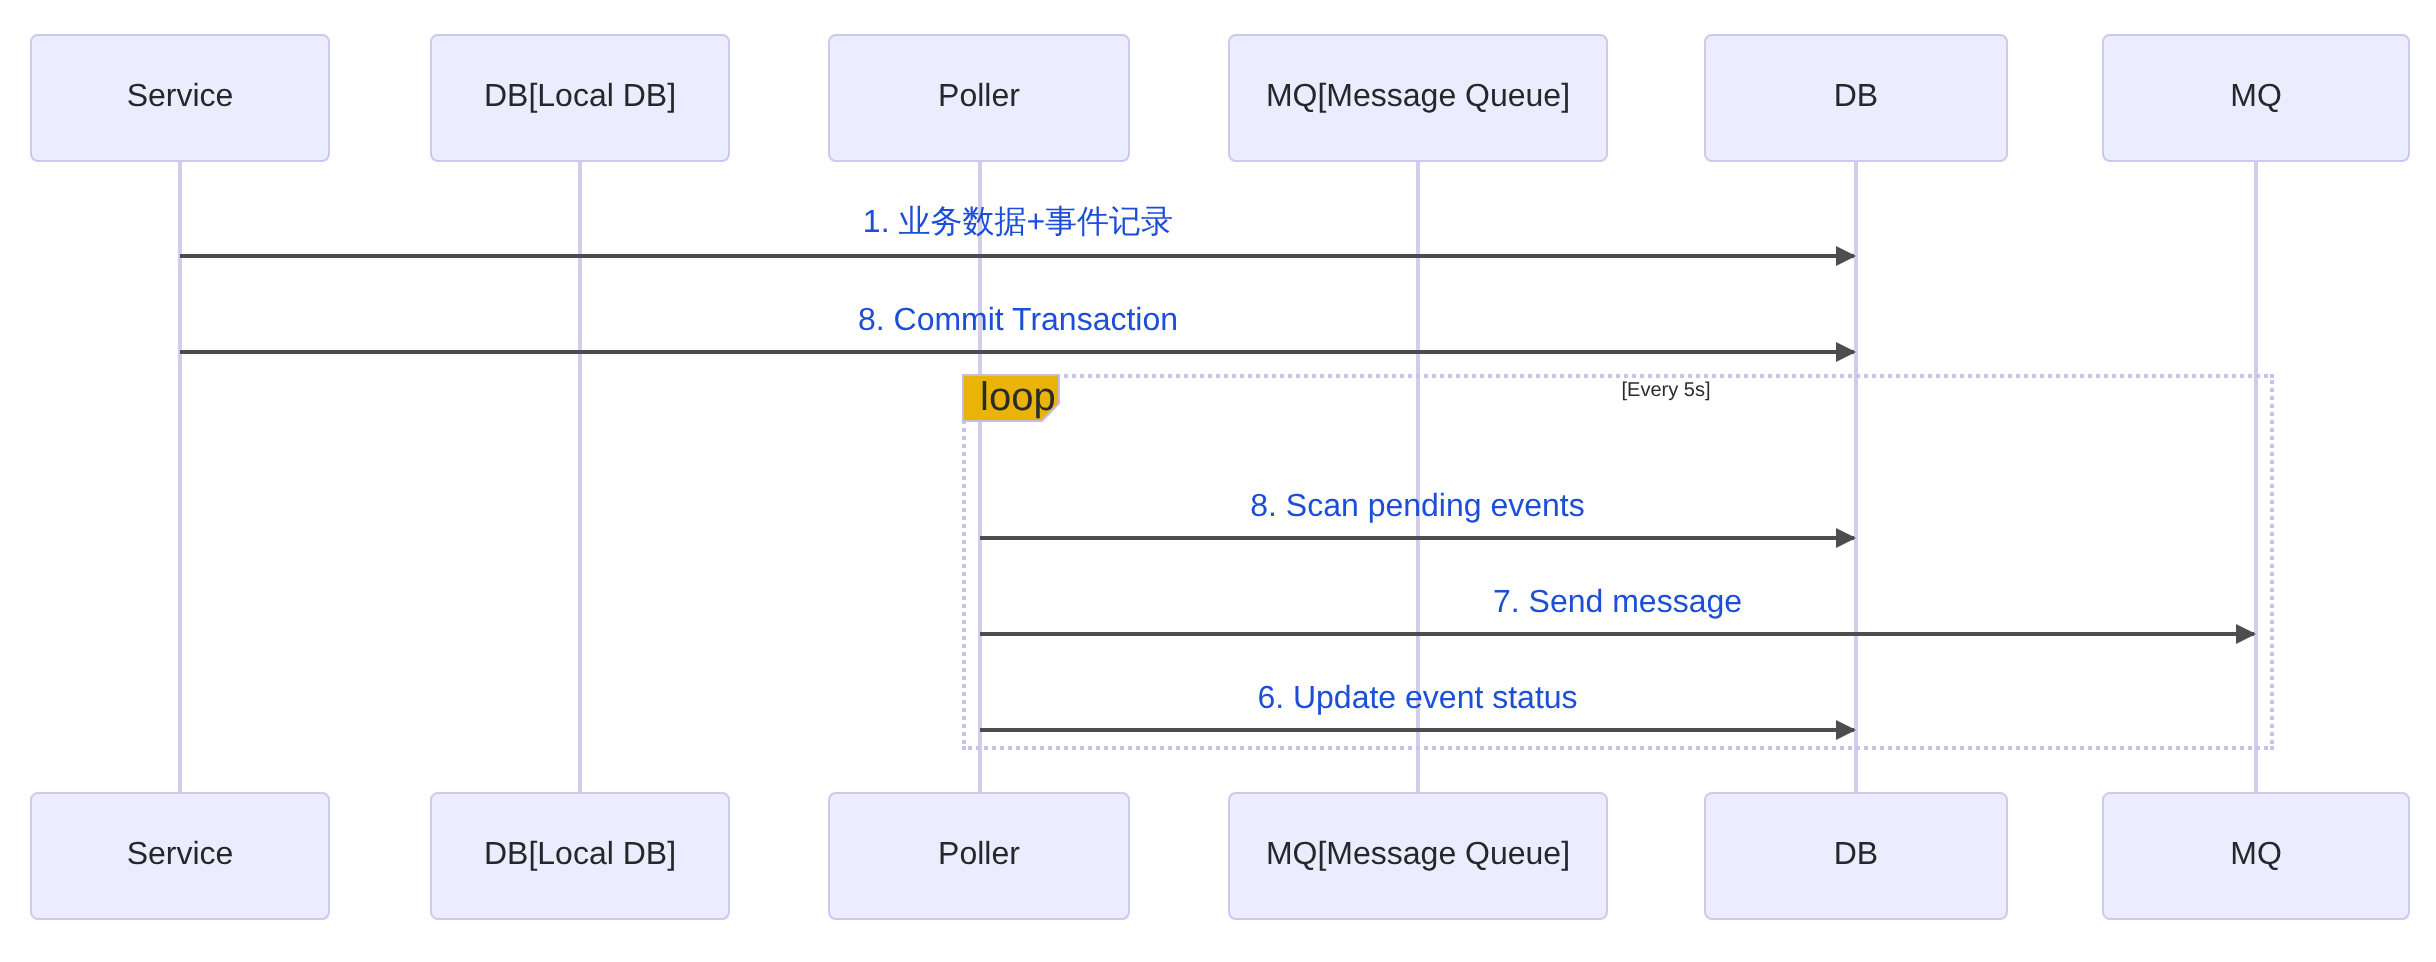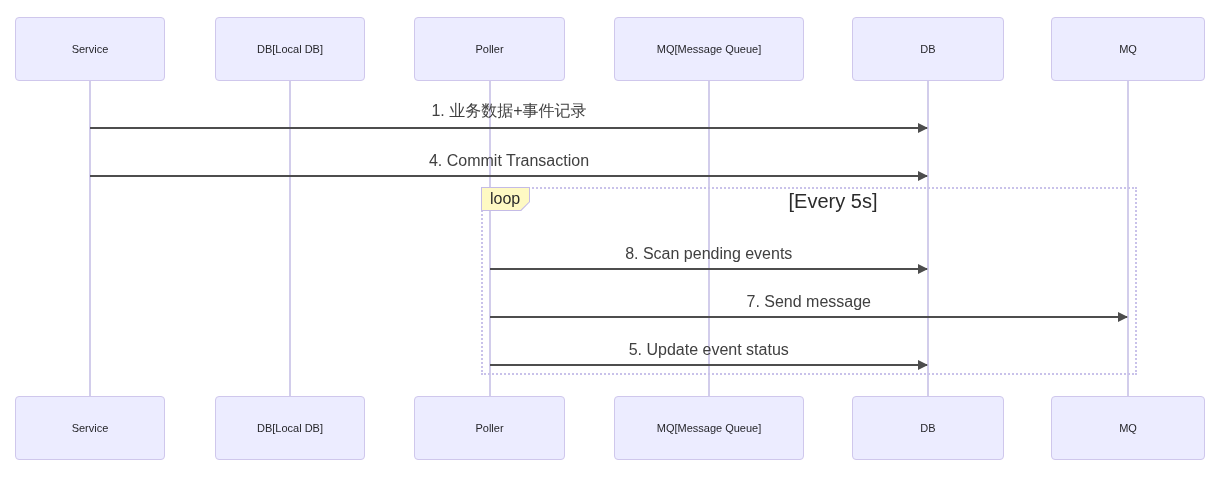--- a/index.html
+++ b/index.html
@@ -22,62 +22,62 @@
   }
 
   .actor {
     position: absolute;
     background: #ECECFF;
     border: 1px solid #cfc7ec;
     border-radius: 4px;
     display: flex;
     align-items: center;
     justify-content: center;
-    font-size: 11px;
+    font-size: 16px;
     color: #26262b;
     z-index: 3;
     white-space: nowrap;
   }
 
   .loop-frame {
     position: absolute;
     border: 2px dotted #c9c2ea;
     z-index: 1;
   }
   .loop-tab { position: absolute; z-index: 2; }
   .loop-tab .outer {
     position: absolute; inset: 0;
     background: #c4bbe6;
     clip-path: polygon(0 0, 100% 0, 100% 62%, 82% 100%, 0 100%);
   }
   .loop-tab .inner {
     position: absolute; inset: 1px;
-    background: #fef9c3;
+    background: #eab308;
     clip-path: polygon(0 0, 100% 0, 100% 62%, 82% 100%, 0 100%);
     display: flex; align-items: center;
     padding-left: 8px;
-    font-size: 16px; color: #2b2b2b;
+    font-size: 20px; color: #2b2b2b;
   }
   .loop-title {
     position: absolute;
     transform: translateX(-50%);
-    font-size: 20px;
+    font-size: 10px;
     color: #2b2b2b;
     white-space: nowrap;
     z-index: 2;
   }
 
   .message { position: absolute; z-index: 2; }
   .msg-label {
     position: absolute;
     left: 0; right: 0;
     bottom: 6px;
     text-align: center;
     font-size: 16px;
-    color: #404040;
+    color: #1d4ed8;
     white-space: nowrap;
   }
   .msg-line {
     position: absolute;
     left: 0; right: 1px;
     top: -1px;
     height: 2px;
     background: #4d4d4d;
   }
   .msg-head {
@@ -104,36 +104,36 @@
     <div class="lifeline" style="left: 488.5px; top: 81px; height: 315px;"></div>
     <div class="lifeline" style="left: 708px; top: 81px; height: 315px;"></div>
     <div class="lifeline" style="left: 927px; top: 81px; height: 315px;"></div>
     <div class="lifeline" style="left: 1127px; top: 81px; height: 315px;"></div>
     <div class="message" style="left: 90px; top: 128px; width: 838px;">
       <div class="msg-label">1. 业务数据+事件记录</div>
       <div class="msg-line"></div>
       <div class="msg-head"></div>
     </div>
     <div class="message" style="left: 90px; top: 176px; width: 838px;">
-      <div class="msg-label">4. Commit Transaction</div>
+      <div class="msg-label">8. Commit Transaction</div>
       <div class="msg-line"></div>
       <div class="msg-head"></div>
     </div>
     <div class="message" style="left: 489.5px; top: 269px; width: 438.5px;">
       <div class="msg-label">8. Scan pending events</div>
       <div class="msg-line"></div>
       <div class="msg-head"></div>
     </div>
     <div class="message" style="left: 489.5px; top: 317px; width: 638.5px;">
       <div class="msg-label">7. Send message</div>
       <div class="msg-line"></div>
       <div class="msg-head"></div>
     </div>
     <div class="message" style="left: 489.5px; top: 365px; width: 438.5px;">
-      <div class="msg-label">5. Update event status</div>
+      <div class="msg-label">6. Update event status</div>
       <div class="msg-line"></div>
       <div class="msg-head"></div>
     </div>
     <div class="actor" style="left: 15px; top: 17px; width: 150px; height: 64px;">Service</div>
     <div class="actor" style="left: 15px; top: 396px; width: 150px; height: 64px;">Service</div>
     <div class="actor" style="left: 215px; top: 17px; width: 150px; height: 64px;">DB[Local DB]</div>
     <div class="actor" style="left: 215px; top: 396px; width: 150px; height: 64px;">DB[Local DB]</div>
     <div class="actor" style="left: 414px; top: 17px; width: 151px; height: 64px;">Poller</div>
     <div class="actor" style="left: 414px; top: 396px; width: 151px; height: 64px;">Poller</div>
     <div class="actor" style="left: 614px; top: 17px; width: 190px; height: 64px;">MQ[Message Queue]</div>

